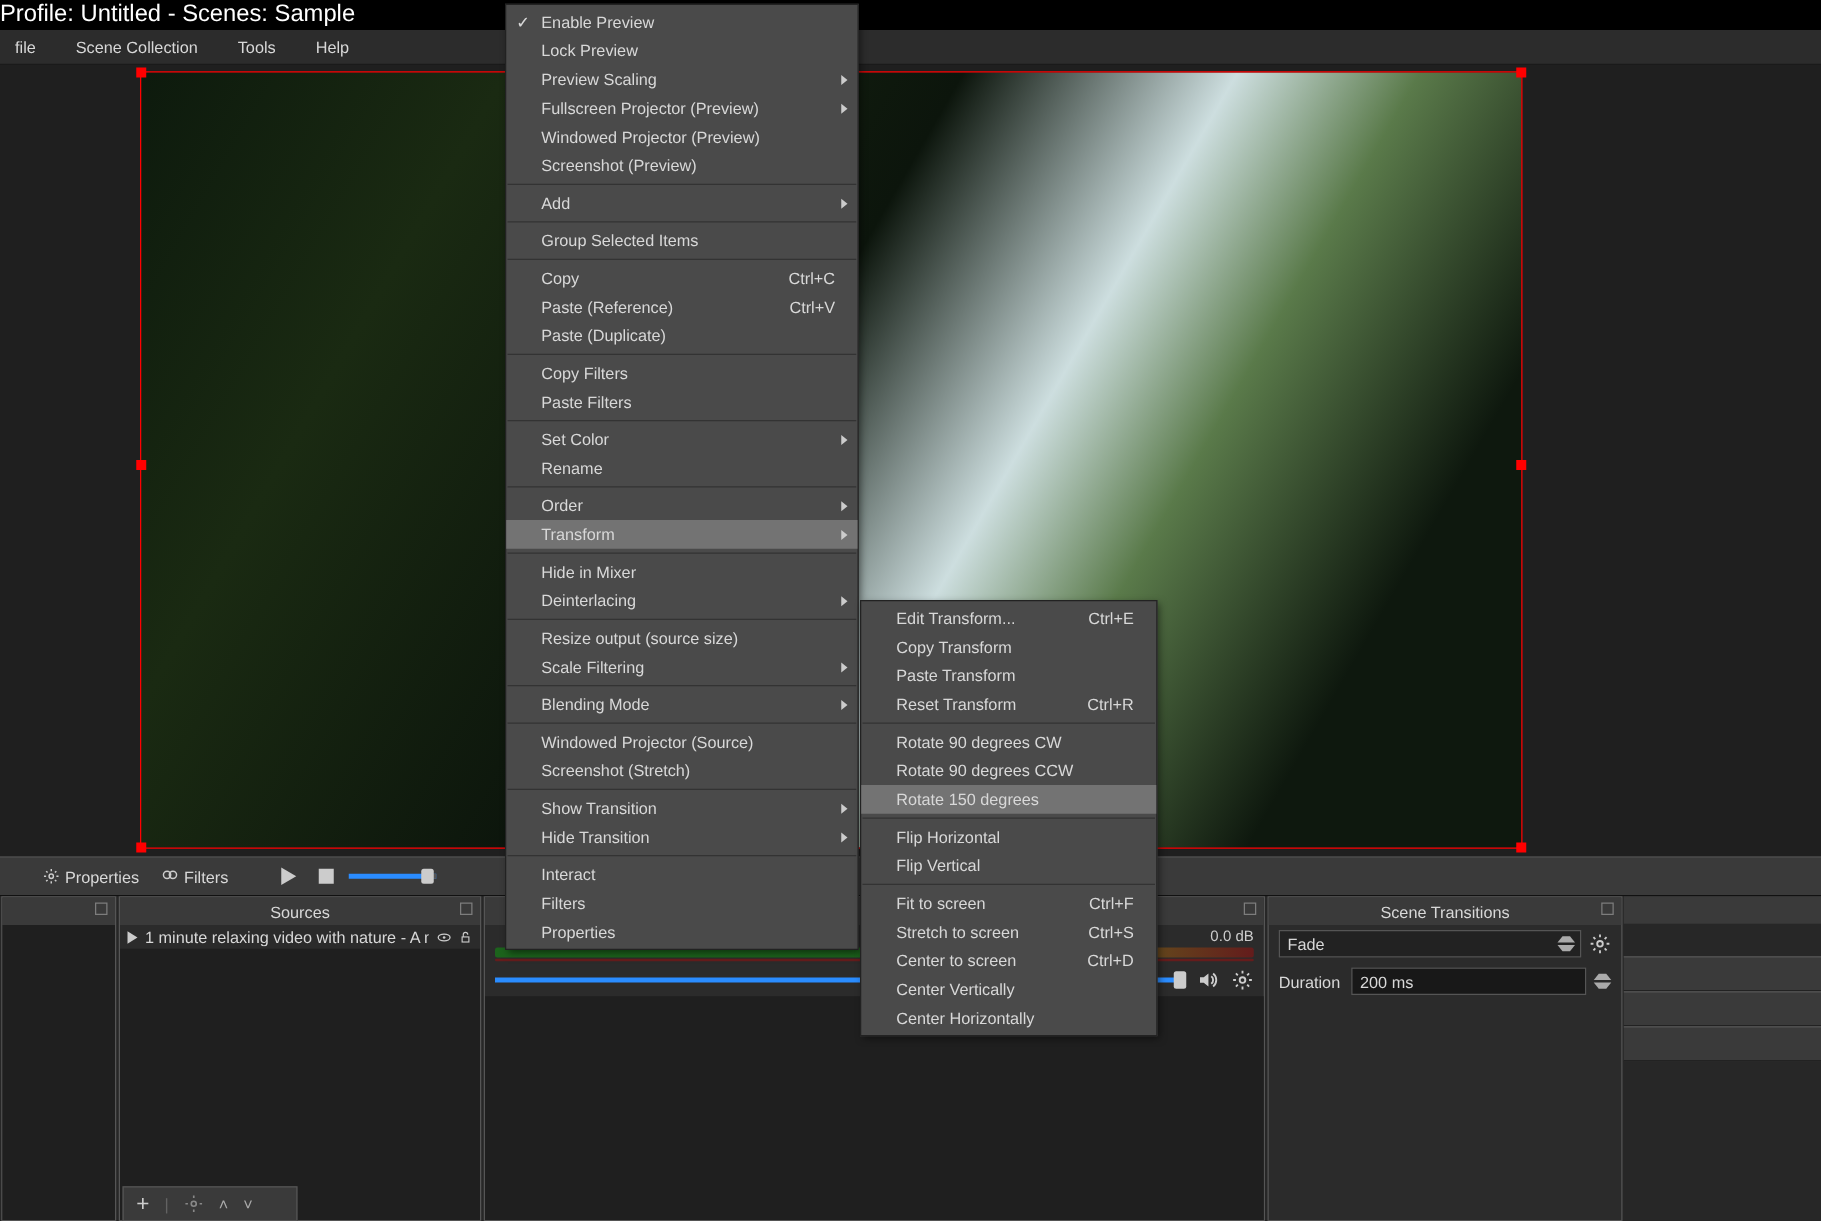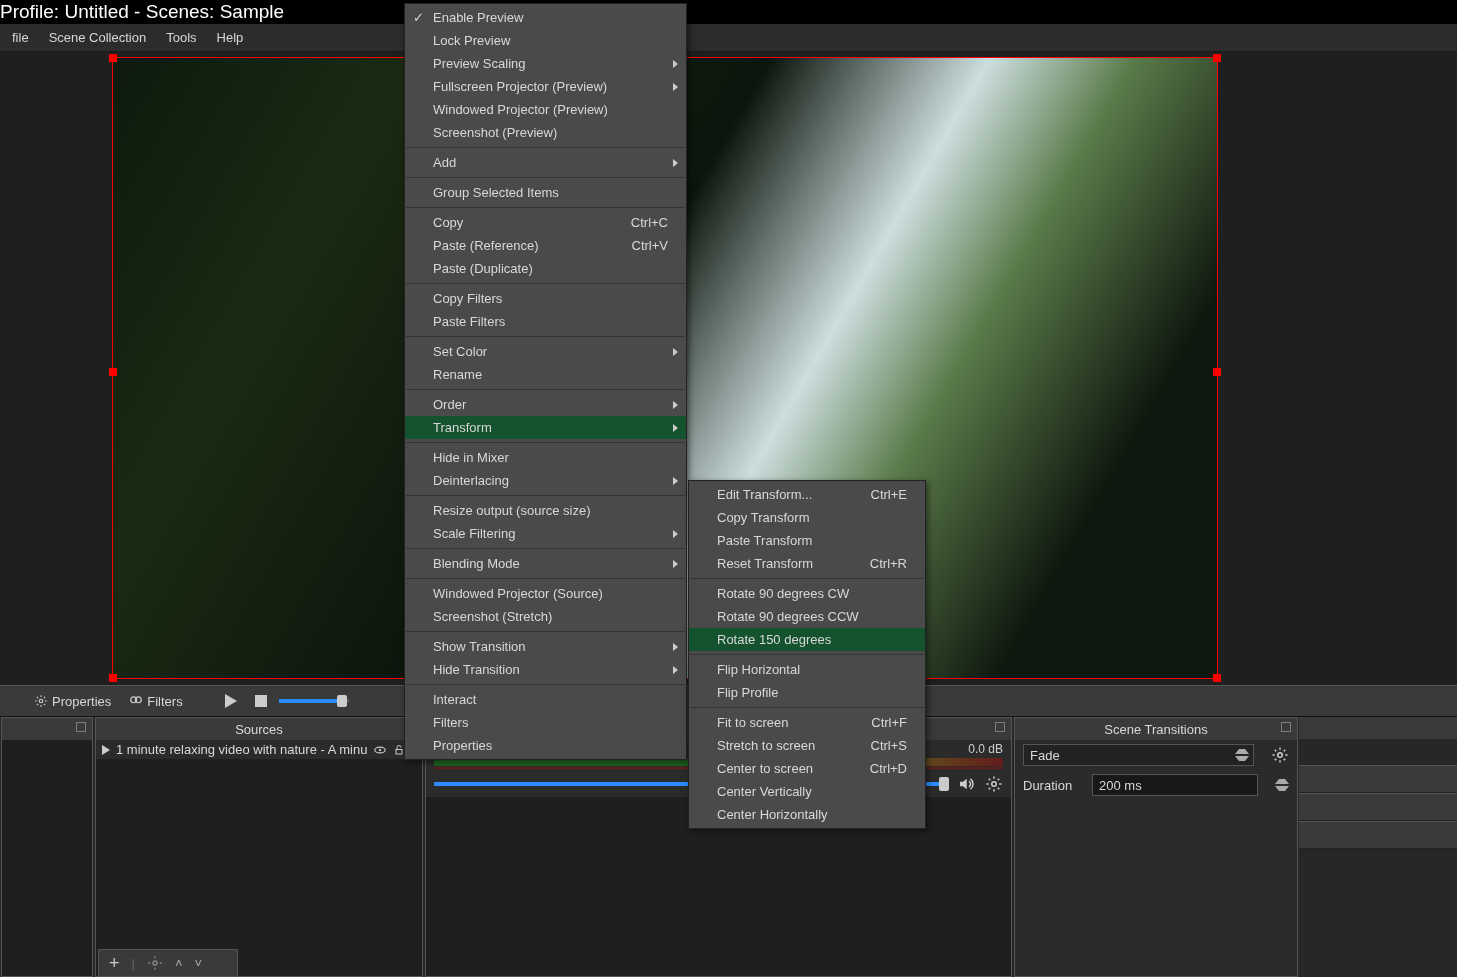--- a/index.html
+++ b/index.html
@@ -1,19 +1,19 @@
 <!DOCTYPE html>
 <html><head>
 <meta charset="utf-8">
 <style>
   * { box-sizing: border-box; margin: 0; padding: 0; font-family: "Segoe UI", Arial, sans-serif; font-size: 13px; color: #d8d8d8; }
   body { background: #272727; width: 1457px; height: 977px; overflow: hidden; position: relative; }
   .titlebar { height: 24px; background: #000; color: #fff; padding-left: 0px; display: flex; align-items: center; }
   .titlebar span { color: #fff; font-size: 19px; }
-  .menubar { height: 28px; background: #2c2c2c; border-bottom: 1px solid #1a1a1a; display: flex; align-items: center; padding-left: 2px; gap: 0; }
+  .menubar { height: 28px; background: #2c2c2c; border-bottom: 1px solid #1a1a1a; display: flex; align-items: center; padding-left: 2px; gap: 12px; }
   .menubar div { padding: 4px 10px; color: #d8d8d8; cursor: default; }
   .preview-area { position: relative; height: 633px; background: #1f1f1f; }
   .preview-canvas { position: absolute; left: 112px; top: 5px; width: 1106px; height: 622px; border: 1px solid #ff0000; background: linear-gradient(120deg, #0d1a0d 0%, #1a2a12 20%, #0c150c 45%, #cddedf 60%, #5a7a4a 70%, #0e180e 85%); }
   .handle { position: absolute; width: 8px; height: 8px; background: #ff0000; }
   .toolbar { height: 32px; background: #3a3a3a; border-top: 1px solid #555; border-bottom: 1px solid #111; display: flex; align-items: center; gap: 6px; padding: 0 6px; }
   .tb-btn { display: flex; align-items: center; gap: 4px; padding: 2px 6px; }
   .gear { width: 14px; height: 14px; display: inline-block; }
   .play-triangle { width: 0; height: 0; border-left: 12px solid #ccc; border-top: 7px solid transparent; border-bottom: 7px solid transparent; }
   .stop-square { width: 12px; height: 12px; background: #ccc; }
   .slider { width: 70px; height: 4px; background: #2a8cff; position: relative; }
@@ -23,30 +23,30 @@
   .panel { background: #2b2b2b; border: 1px solid #555; margin: 0 1px; display: flex; flex-direction: column; }
   .panel-header { height: 22px; background: #3a3a3a; display: flex; align-items: center; justify-content: center; position: relative; color: #d8d8d8; }
   .panel-header .popupicon { position: absolute; right: 6px; top: 4px; width: 10px; height: 10px; border: 1px solid #aaa; opacity: .6; }
   .src-row { display: flex; align-items: center; padding: 2px 6px; gap: 6px; }
   .eye { width: 14px; height: 14px; }
   .lock { width: 12px; height: 12px; }
   .mixer-db { text-align: right; color: #ccc; font-size: 12px; padding-right: 8px; }
   .meter { height: 8px; background: linear-gradient(to right, #0c0 0%, #0c0 55%, #cc0 78%, #c00 100%); margin: 2px 8px; opacity: .35; border-radius: 2px; }
   .meter.peak { height: 2px; background: #d00000; margin-top: -1px; }
   .mixer-ctrls { display: flex; gap: 10px; padding: 4px 8px; align-items: center; }
-  .trans-row { display: flex; align-items: center; padding: 4px 8px; gap: 17px; }
+  .trans-row { display: flex; align-items: center; padding: 4px 8px; gap: 6px; }
   .select { flex: 1; background: #222; border: 1px solid #555; height: 22px; display: flex; align-items: center; padding: 0 6px; position: relative; }
   .spin { width: 14px; display: flex; flex-direction: column; }
   .spin div { height: 8px; border-left: 4px solid transparent; border-right: 4px solid transparent; }
   .spin .up { border-bottom: 5px solid #aaa; }
   .spin .dn { border-top: 5px solid #aaa; margin-top: 2px; }
   .input { background: #181818; border: 1px solid #555; height: 22px; padding: 0 6px; display: flex; align-items: center; flex: 1; }
   .ctx-menu { position: absolute; background: #4a4a4a; border: 1px solid #222; box-shadow: 2px 2px 6px rgba(0,0,0,.5); padding: 2px 0; }
   .ctx-item { height: 23px; display: flex; align-items: center; padding: 0 20px 0 28px; position: relative; white-space: nowrap; }
-  .ctx-item.sel { background: #14532d; color: #fff; }
+  .ctx-item.sel { background: #737373; color: #fff; }
   .ctx-item.dis { color: #8a8a8a; }
   .ctx-item .sc { position: absolute; right: 18px; }
   .ctx-item .arrow { position: absolute; right: 8px; width: 0; height: 0; border-left: 5px solid #ccc; border-top: 4px solid transparent; border-bottom: 4px solid transparent; }
   .ctx-item .check { position: absolute; left: 8px; }
   .ctx-sep { height: 1px; background: #333; margin: 3px 1px; }
   .menu1 { left: 404px; top: 3px; width: 283px; }
   .menu2 { left: 688px; top: 480px; width: 238px; }
   .blanklist { background: #1f1f1f; flex:1; }
   .right-stack { width: 158px; display:flex; flex-direction:column; }
   .right-stack .stub { height: 28px; background:#3a3a3a; border-top:1px solid #555; border-bottom:1px solid #222; }
@@ -107,21 +107,21 @@
     </div>
 </div>
 
 <div class="panels">
   <div class="panel" style="width:92px">
     <div class="panel-header">
         <div class="popupicon"></div>
       </div>
     <div class="blanklist"></div>
   </div>
-  <div class="panel" style="width:328px">
+  <div class="panel" style="width:290px">
     <div class="panel-header">
       <span>Sources</span>
       <div class="popupicon"></div>
     </div>
     <div class="src-row">
       <div class="play-triangle" style="border-left-width:8px;border-top-width:5px;border-bottom-width:5px"></div>
       <span style="overflow:hidden;white-space:nowrap">1 minute relaxing video with nature - A minu</span>
       <svg class="eye" viewBox="0 0 24 24">
           <ellipse cx="12" cy="12" rx="9" ry="5" fill="none" stroke="#ccc" stroke-width="2"></ellipse>
           <circle cx="12" cy="12" r="2" fill="#ccc"></circle>
@@ -344,21 +344,21 @@
       <span>Rotate 90 degrees CCW</span>
     </div>
     <div class="ctx-item sel">
       <span>Rotate 150 degrees</span>
     </div>
     <div class="ctx-sep"></div>
     <div class="ctx-item">
       <span>Flip Horizontal</span>
     </div>
     <div class="ctx-item">
-      <span>Flip Profile</span>
+      <span>Flip Vertical</span>
     </div>
     <div class="ctx-sep"></div>
     <div class="ctx-item">
       <span>Fit to screen</span>
       <span class="sc">Ctrl+F</span>
     </div>
     <div class="ctx-item">
       <span>Stretch to screen</span>
       <span class="sc">Ctrl+S</span>
     </div>

